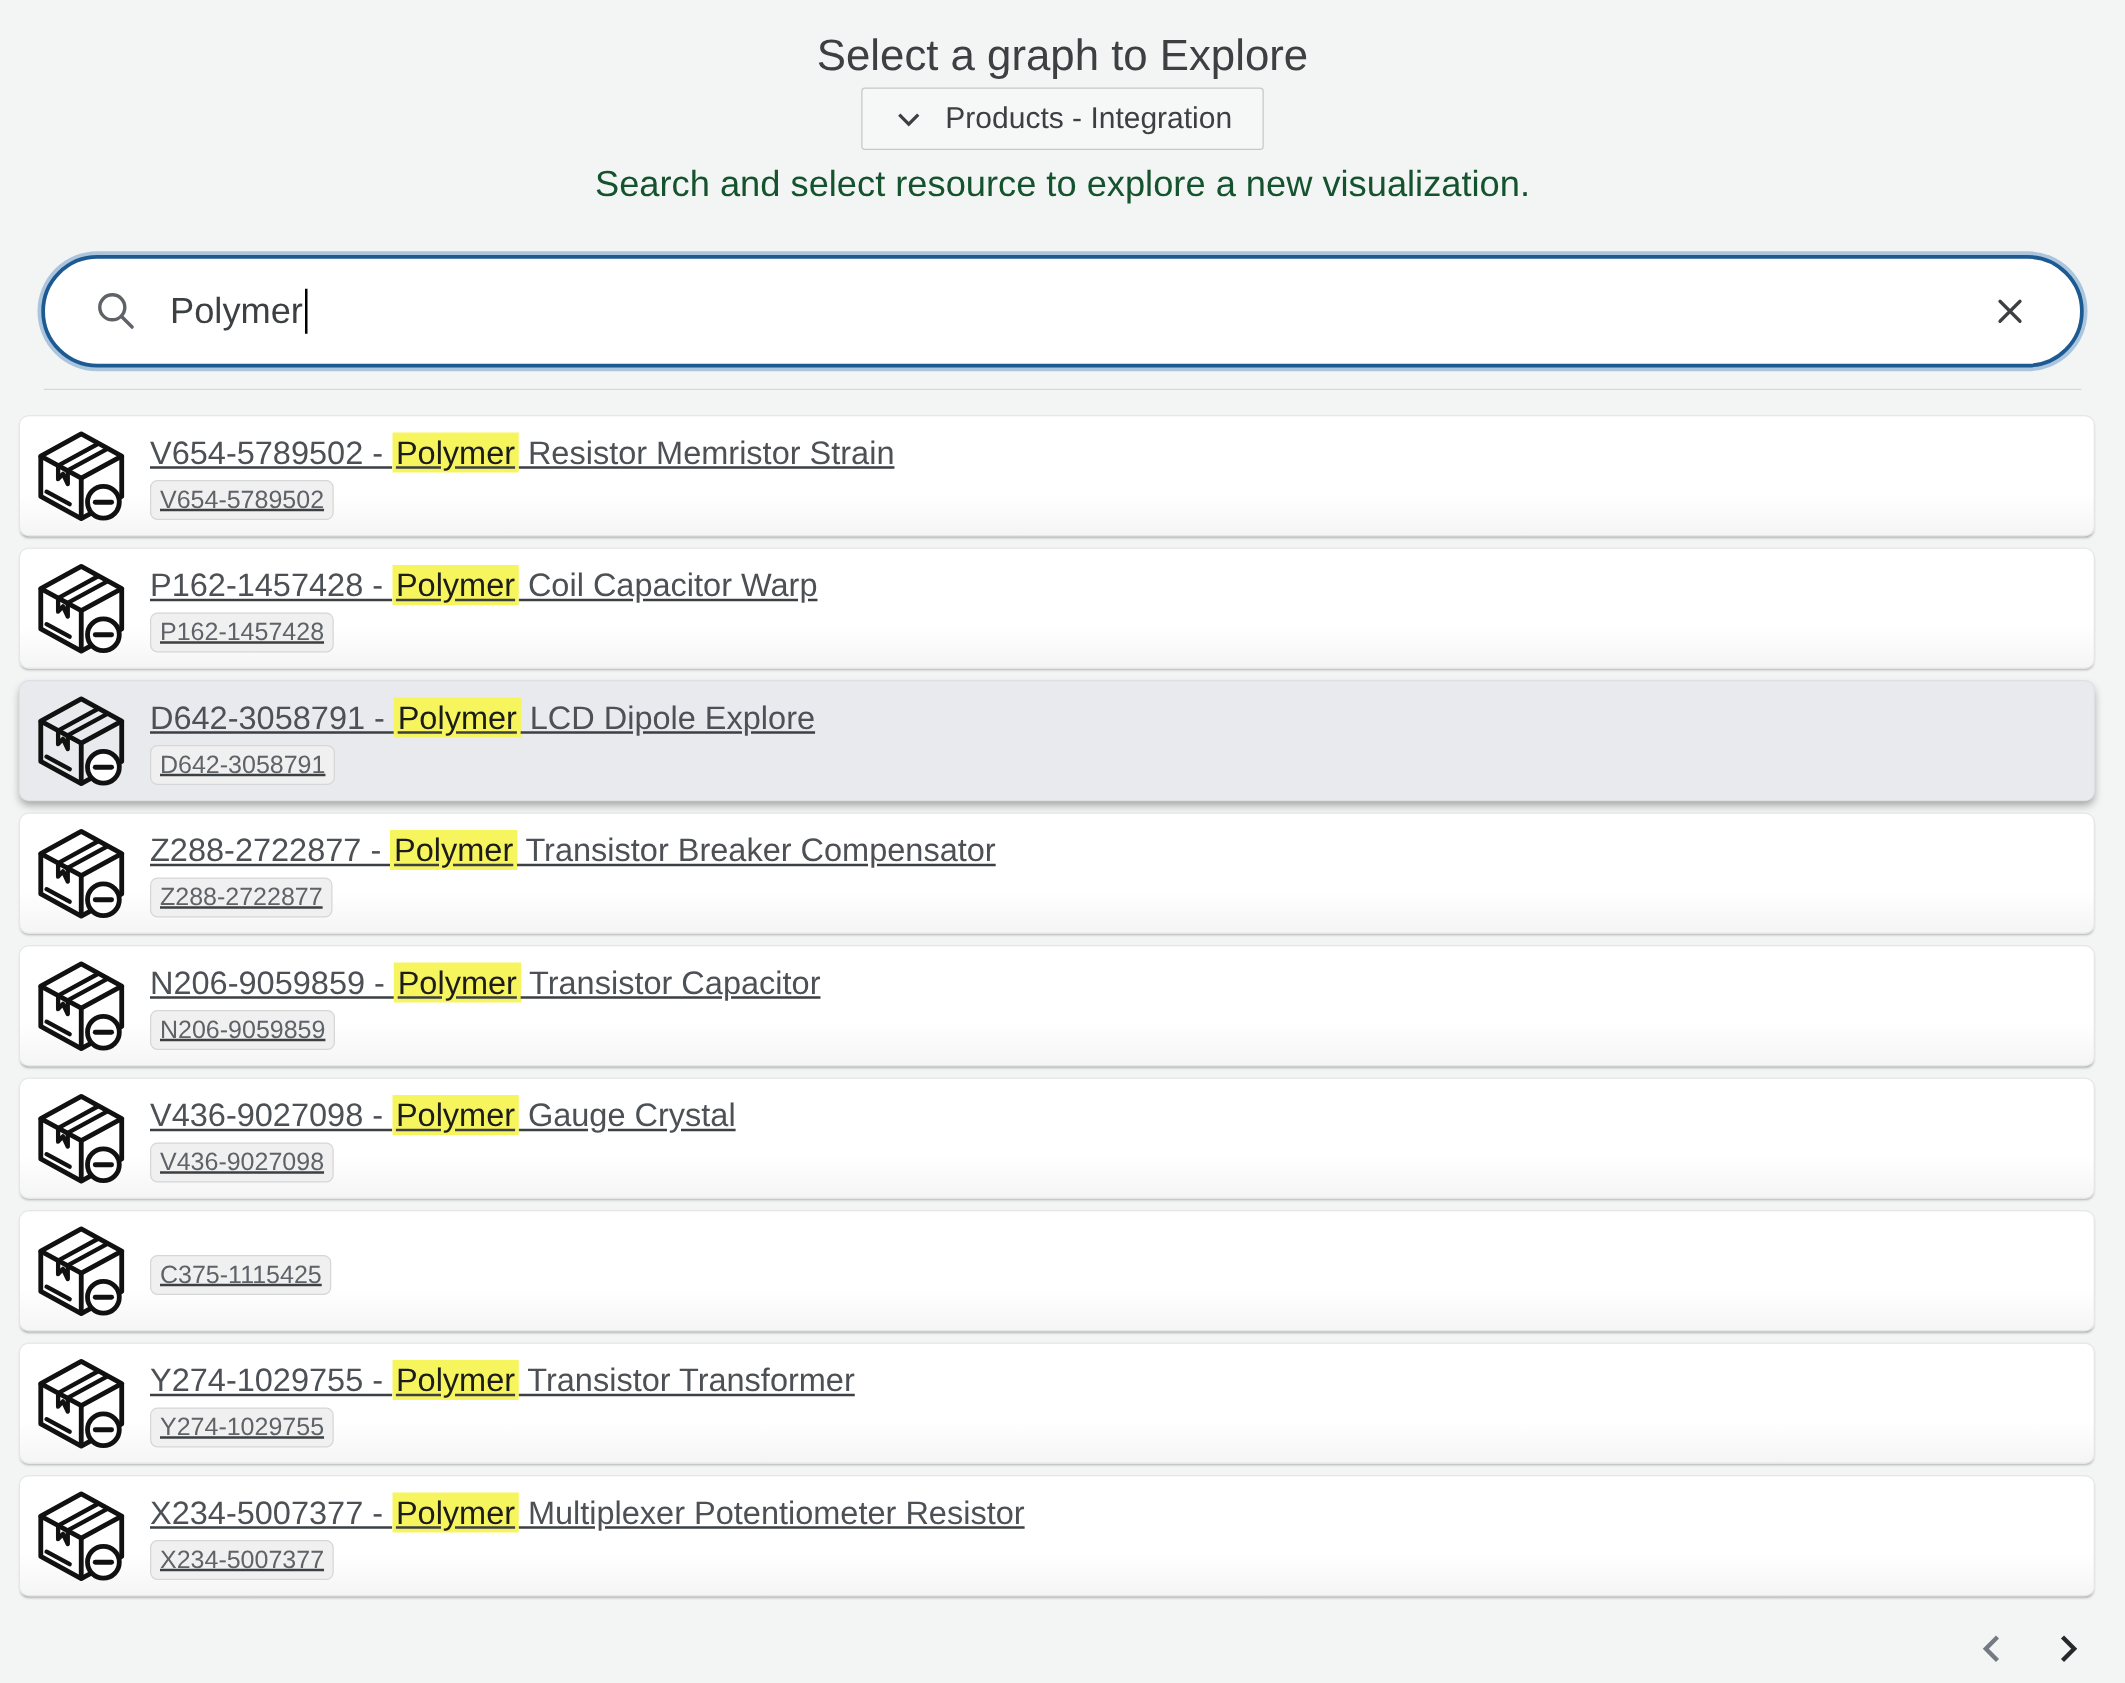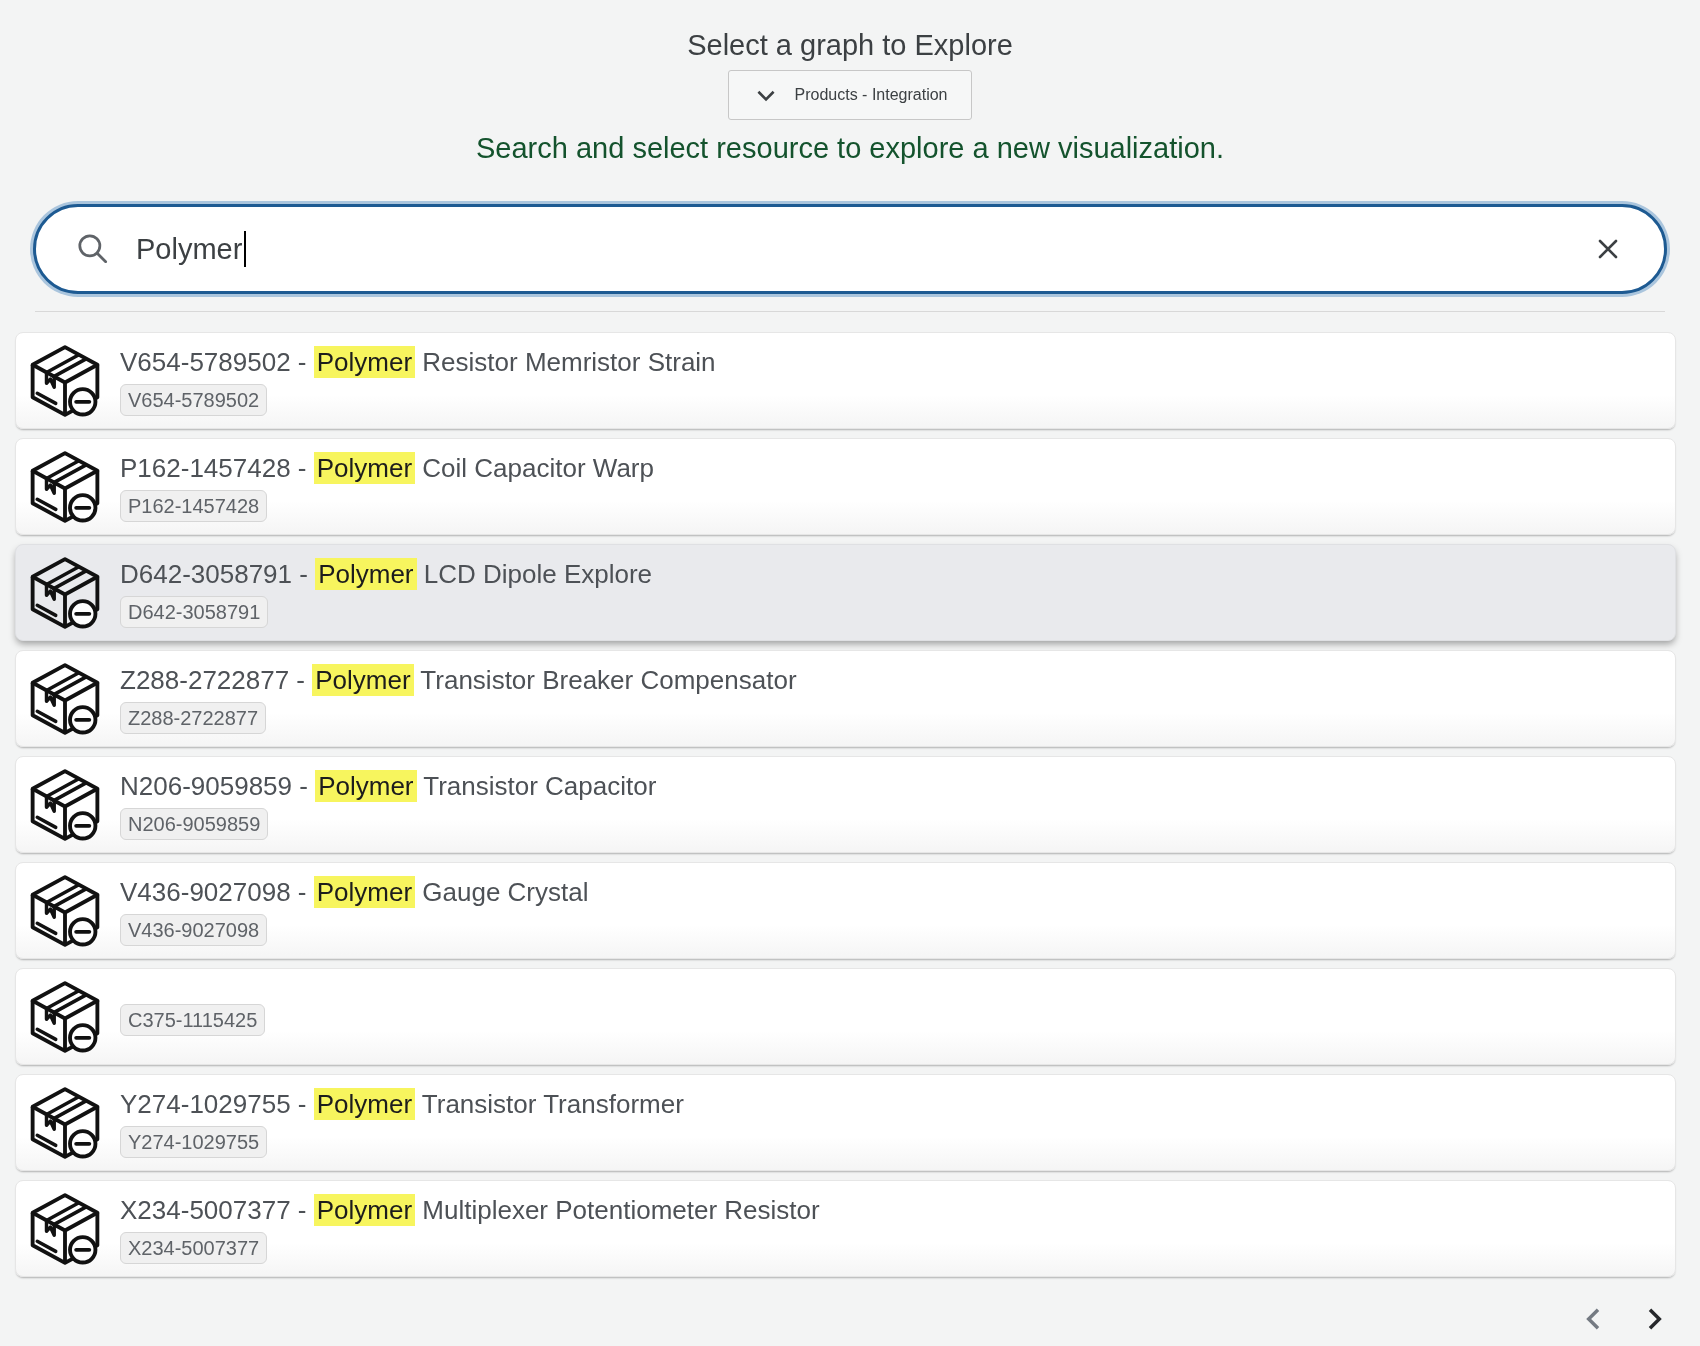--- a/index.html
+++ b/index.html
@@ -10,30 +10,30 @@
     font-family:"Liberation Sans", sans-serif;
     color:#3c4043;
     overflow:hidden;
     position:relative;
   }
 
   
   .page-title {
     padding-top:26px;
     text-align:center;
-    font-size:29px; line-height:38px;
+    font-size:35px; line-height:38px;
     font-weight:400; color:#3c4043;
   }
   .selector-row { display:flex; justify-content:center; margin-top:6px; }
   .graph-selector {
     display:inline-flex; align-items:center; gap:16px;
     height:50px; padding:24px 24px;
     background:#f6f7f7;
     border:1px solid #c7c7c7; border-radius:3px;
-    font-size:16px; color:#3c4043;
+    font-size:24px; color:#3c4043;
     font-family:"Liberation Sans", sans-serif;
     cursor:pointer;
   }
   .subtitle {
     margin-top:10px; text-align:center;
     font-size:29px; line-height:36px; color:#14532d;
   }
 
   
   .search-bar {
@@ -49,21 +49,21 @@
   .search-text { font-size:29px; color:#3c4043; margin-left:24px; }
   .caret { width:2px; height:36px; background:#000; margin-left:2px; }
   .clear-btn {
     margin-left:auto;
     background:none; border:none; padding:4px; cursor:pointer;
     display:flex; align-items:center;
   }
 
   
   .divider { margin:17px 35px 0; border-top:1px solid #d8d8d8; height:0; }
-  .results { margin:20px 24px 0 15px; }
+  .results { margin:20px 24px 0 15px;text-decoration:underline; }
   .card {
     height:97px; margin-bottom:9px;
     display:flex; align-items:center; gap:18px;
     padding:4px 18px 4px 12px;
     background:linear-gradient(180deg, #ffffff 65%, #f5f5f5 100%);
     border:1px solid #e6e6e6;
     border-radius:8px;
     box-shadow:0 2px 2px -1px rgba(0,0,0,0.28);
     cursor:pointer;
   }

